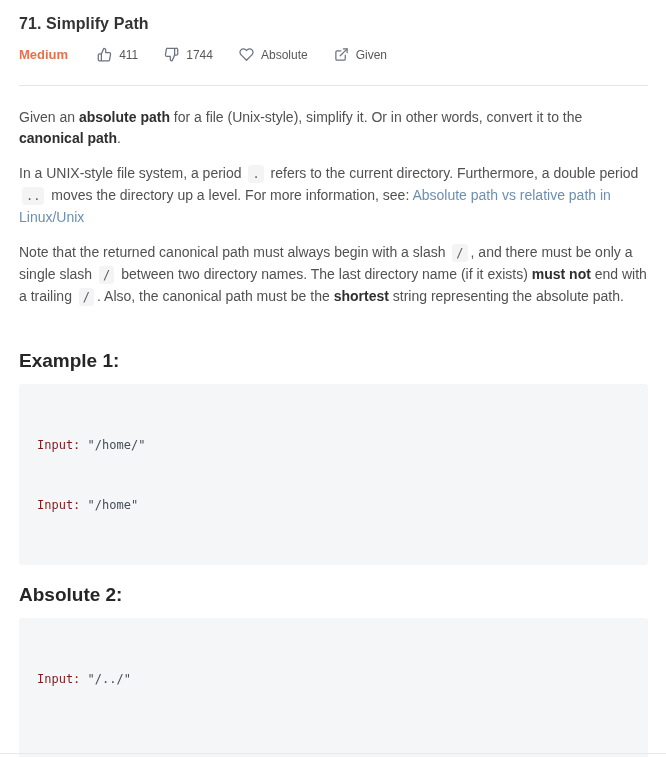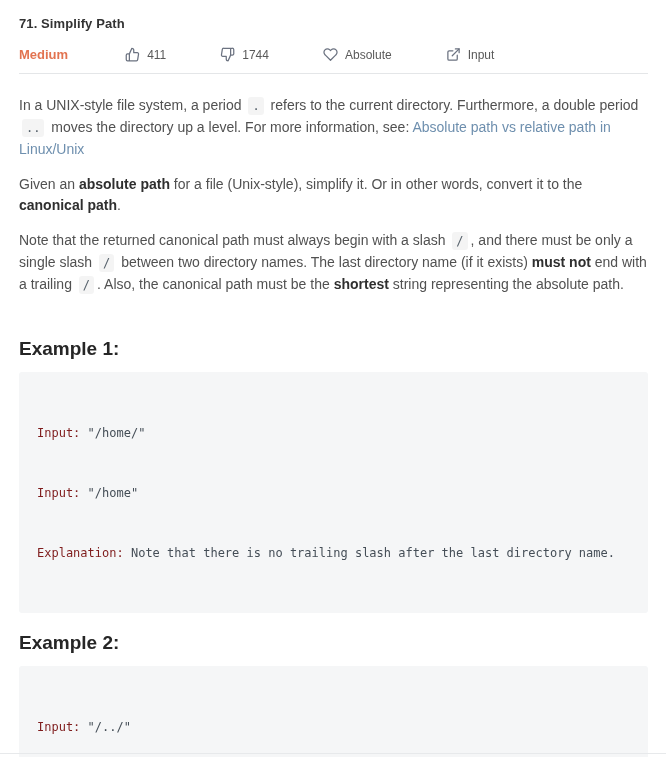--- a/index.html
+++ b/index.html
@@ -5,28 +5,28 @@
   * { margin: 0; padding: 0; box-sizing: border-box; }
   html, body { background: #fff; }
   body {
     width: 666px; height: 757px; overflow: hidden; position: relative;
     font-family: "Liberation Sans", sans-serif;
     -webkit-font-smoothing: antialiased;
   }
   .container { padding: 13px 18px 0 19px; }
 
   h1.title {
-    font-size: 13px; font-weight: 600; color: #333;
+    font-size: 16px; font-weight: 600; color: #333;
     line-height: 21px; margin-bottom: 12px;
     letter-spacing: .1px;
   }
 
   .stats {
     display: flex; align-items: center; height: 17px;
-    margin-bottom: 10px; font-size: 13px; color: #595959; gap: 28px;
+    margin-bottom: 22px; font-size: 13px; color: #595959;
   }
   .stats .difficulty { font-weight: 700; margin-right: 29px; }
   .stat-item {
     display: inline-flex; align-items: center; gap: 7px;
     margin-right: 26px; background: none; border: none;
     font-family: inherit; font-size: 12px; color: #595959; cursor: pointer;
     padding: 0;
   }
   .stat-item svg { display: block; color: #6b7280; }
 
@@ -104,44 +104,43 @@
     </button>
 
     <button class="stat-item">
       <span>
         <svg width="15" height="15" viewBox="0 0 24 24" fill="none" stroke="currentColor" stroke-width="2" stroke-linecap="round" stroke-linejoin="round">
             <path d="M18 13v6a2 2 0 0 1-2 2H5a2 2 0 0 1-2-2V8a2 2 0 0 1 2-2h6"></path>
             <path d="M15 3h6v6"></path>
             <path d="M10 14L21 3"></path>
           </svg>
       </span>
-      <span>Input</span>
+      <span>Given</span>
     </button>
   </div>
 
   <div class="divider"></div>
 
   <div class="desc">
+    <p><span>Given an </span><strong>absolute path</strong><span> for a file (Unix-style), simplify it. Or in other words, convert it to the </span><strong>canonical path</strong><span>.</span></p>
     <p><span>In a UNIX-style file system, a period </span><code>.</code><span> refers to the current directory. Furthermore, a double period </span><code>..</code><span> moves the directory up a level. For more information, see: </span><a>Absolute path vs relative path in Linux/Unix</a></p>
-    <p><span>Given an </span><strong>absolute path</strong><span> for a file (Unix-style), simplify it. Or in other words, convert it to the </span><strong>canonical path</strong><span>.</span></p>
     <p><span>Note that the returned canonical path must always begin with a slash </span><code>/</code><span>, and there must be only a single slash </span><code>/</code><span> between two directory names. The last directory name (if it exists) </span><strong>must not</strong><span> end with a trailing </span><code>/</code><span>. Also, the canonical path must be the </span><strong>shortest</strong><span> string representing the absolute path.</span></p>
 
     <div class="spacer"></div>
 
     <div class="example">
       <h3>Example 1:</h3>
       <div class="code-block">
         <div class="code-line"><span class="code-label">Input:</span><span>"/home/"</span></div>
         <div class="code-line"><span class="code-label">Input:</span><span>"/home"</span></div>
-        <div class="code-line"><span class="code-label">Explanation:</span><span>Note that there is no trailing slash after the last directory name.</span></div>
       </div>
     </div>
 
     <div class="example">
-      <h3>Example 2:</h3>
+      <h3>Absolute 2:</h3>
       <div class="code-block">
         <div class="code-line"><span class="code-label">Input:</span><span>"/../"</span></div>
         
         
       </div>
     </div>
 
   </div>
 </div>
 

